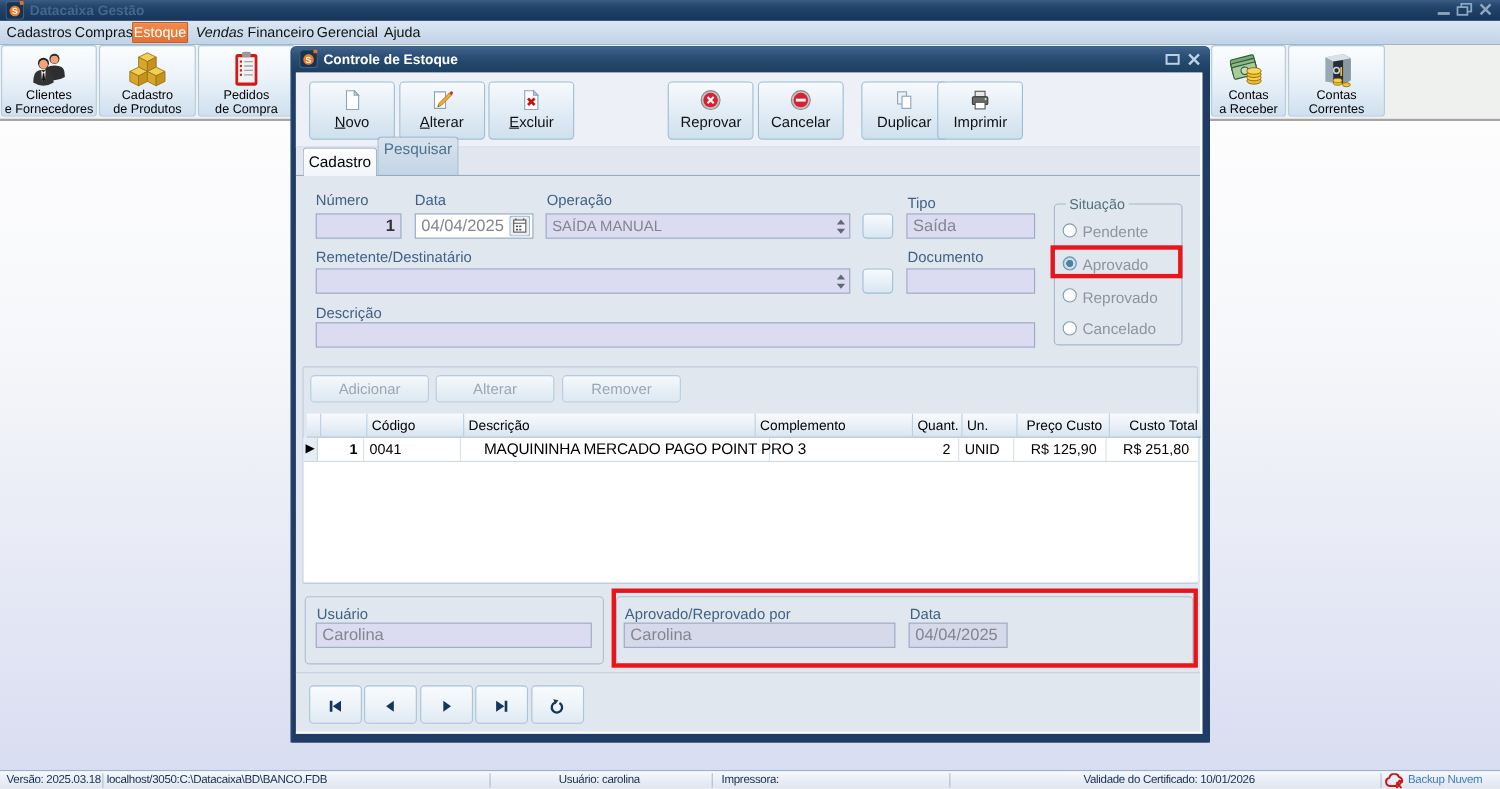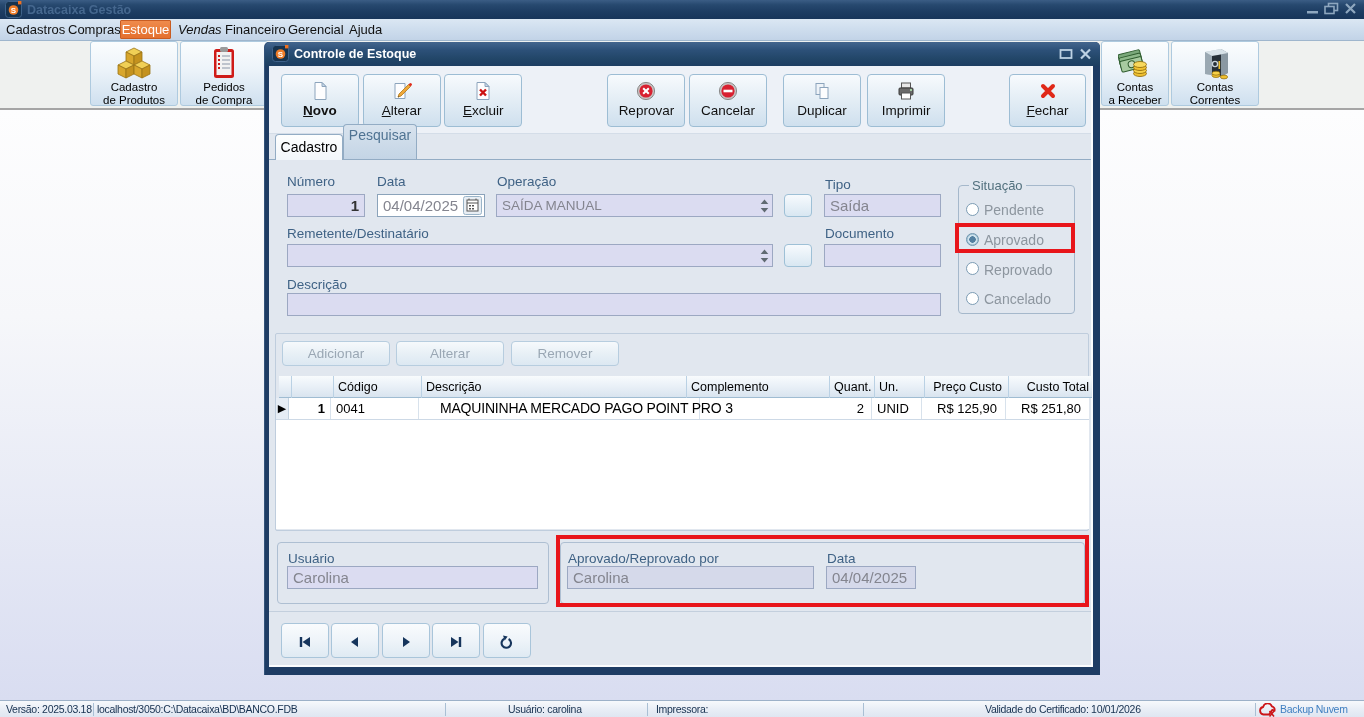--- a/index.html
+++ b/index.html
@@ -100,20 +100,32 @@
   <div class="mi" style="left:6px;">Cadastros</div>
   <div class="mi" style="left:68px;">Compras</div>
   <div class="mi" id="mi-est" style="left:120px;width:51px;">Estoque</div>
   <div class="mi" style="left:178px;font-style:italic;">Vendas</div>
   <div class="mi" style="left:225px;">Financeiro</div>
   <div class="mi" style="left:288px;">Gerencial</div>
   <div class="mi" style="left:349px;">Ajuda</div>
 </div>
 
 <div class="abs" id="toolbar">
+  <div class="tbtn" style="left:1px;width:87px;">Clientes<br>e Fornecedores
+    <svg width="34" height="34" viewBox="0 0 34 34">
+      <circle cx="21.5" cy="7.5" r="4.6" fill="#2b2b2b"></circle>
+      <circle cx="21.5" cy="8.2" r="3.6" fill="#f4a374"></circle>
+      <path d="M12.5 19 Q13 13.5 21.5 13.5 Q30 13.5 30.5 19 L31 24 Q26 27 21.5 27 Q17 27 12.2 24 Z" fill="#2e2e2e"></path>
+      <circle cx="11.5" cy="11.5" r="5" fill="#1f1f1f"></circle>
+      <circle cx="11.5" cy="12.4" r="4" fill="#f4a374"></circle>
+      <path d="M2.5 25 Q3 17.5 11.5 17.5 Q20 17.5 20.5 25 L20.8 29 Q16 32 11.5 32 Q7 32 2.2 29 Z" fill="#333333"></path>
+      <path d="M9.5 17.8 L11.5 20 L13.5 17.8 L13 26 L11.5 29 L10 26 Z" fill="#f5f5f5"></path>
+      <path d="M11 20.5 h1.2 l0.8 6 -1.4 2.4 -1.4 -2.4 Z" fill="#101010"></path>
+    </svg>
+  </div>
   <div class="tbtn" style="left:90px;width:88px;">Cadastro<br>de Produtos
     <svg width="34" height="34" viewBox="0 0 34 34">
       <g stroke="#9a7415" stroke-width="0.8">
         <polygon points="17,2 25,6 17,10 9,6" fill="#f0cf56"></polygon>
         <polygon points="9,6 17,10 17,19 9,15" fill="#d8a62c"></polygon>
         <polygon points="25,6 17,10 17,19 25,15" fill="#c4921e"></polygon>
         <polygon points="9,15 17,19 9,23 1,19" fill="#f0cf56"></polygon>
         <polygon points="1,19 9,23 9,32 1,28" fill="#d8a62c"></polygon>
         <polygon points="17,19 9,23 9,32 17,28" fill="#c4921e"></polygon>
         <polygon points="25,15 33,19 25,23 17,19" fill="#f0cf56"></polygon>
@@ -205,21 +217,21 @@
     </svg>
     <div class="abs ttl">Controle de Estoque</div>
     <svg class="abs" style="left:791px;top:5px" width="40" height="14" viewBox="0 0 40 14">
       <rect x="4.5" y="3" width="11" height="8" fill="none" stroke="#bdd2e4" stroke-width="1.8"></rect>
       <path d="M25 2.5 L34 11.5 M34 2.5 L25 11.5" stroke="#bdd2e4" stroke-width="2.2"></path>
     </svg>
   </div>
   <div class="abs" id="dlgclient">
 
     <div class="abs" id="dtb">
-      <div class="dbtn" style="left:12px;font-weight:bold;">
+      <div class="dbtn" style="left:12px;">
         <svg width="20" height="20" viewBox="0 0 20 20">
             <path d="M5 1.5 h7 l4 4 v13 h-11 z" fill="#fdfdfe" stroke="#8ca4bc"></path>
             <path d="M12 1.5 l4 4 h-4 z" fill="#c8daea" stroke="#8ca4bc"></path>
           </svg>
         <u>N</u>ovo</div>
       <div class="dbtn" style="left:93.6px;">
         <svg width="20" height="20" viewBox="0 0 20 20">
             <path d="M3 2.5 h10 v15 h-10 z" fill="#fdfdfe" stroke="#8ca4bc"></path>
             <path d="M16.5 3.5 l2 2 L9 15 l-3 1 1 -3 Z" fill="#f0a838" stroke="#b07818" stroke-width="0.8"></path>
             <path d="M16.5 3.5 l2 2 1 -1 a1.4 1.4 0 0 0 -2 -2 Z" fill="#e03020"></path>
@@ -246,33 +258,28 @@
             <circle cx="10" cy="10" r="6.6" fill="#d82030"></circle>
             <rect x="5.5" y="8.7" width="9" height="2.6" fill="#fff"></rect>
           </svg>
         Cancelar</div>
       <div class="dbtn" style="left:514px;">
         <svg width="20" height="20" viewBox="0 0 20 20">
             <rect x="4" y="2.5" width="8" height="11" fill="#eef3f8" stroke="#8ca4bc"></rect>
             <rect x="8" y="6.5" width="8" height="11" fill="#fdfdfe" stroke="#8ca4bc"></rect>
           </svg>
         Duplicar</div>
-      <div class="dbtn" style="left:583.2px;margin-left:15px;">
+      <div class="dbtn" style="left:583.2px;">
         <svg width="20" height="20" viewBox="0 0 20 20">
             <rect x="5.5" y="2" width="9" height="5" fill="#e8e8e8" stroke="#555"></rect>
             <rect x="3" y="7" width="14" height="7" rx="1" fill="#6a6a6a" stroke="#3a3a3a"></rect>
             <rect x="5.5" y="12" width="9" height="6" fill="#fff" stroke="#555"></rect>
             <circle cx="15" cy="9" r="0.9" fill="#c0ffc0"></circle>
           </svg>
         Imprimir</div>
-      <div class="dbtn" style="left:740px;width:77px;">
-        <svg width="20" height="20" viewBox="0 0 20 20">
-            <path d="M5 5 L15 15 M15 5 L5 15" stroke="#e02818" stroke-width="4" stroke-linecap="round"></path>
-          </svg>
-        <u>F</u>echar</div>
     </div>
 
     <div class="abs" id="tabs">
       <div class="tab" id="tab1">Cadastro</div>
       <div class="tab" id="tab2">Pesquisar</div>
     </div>
 
     <div class="lbl" style="left:18px;top:108px;">Número</div>
     <div class="lbl" style="left:108px;top:108px;">Data</div>
     <div class="lbl" style="left:228px;top:108px;">Operação</div>

